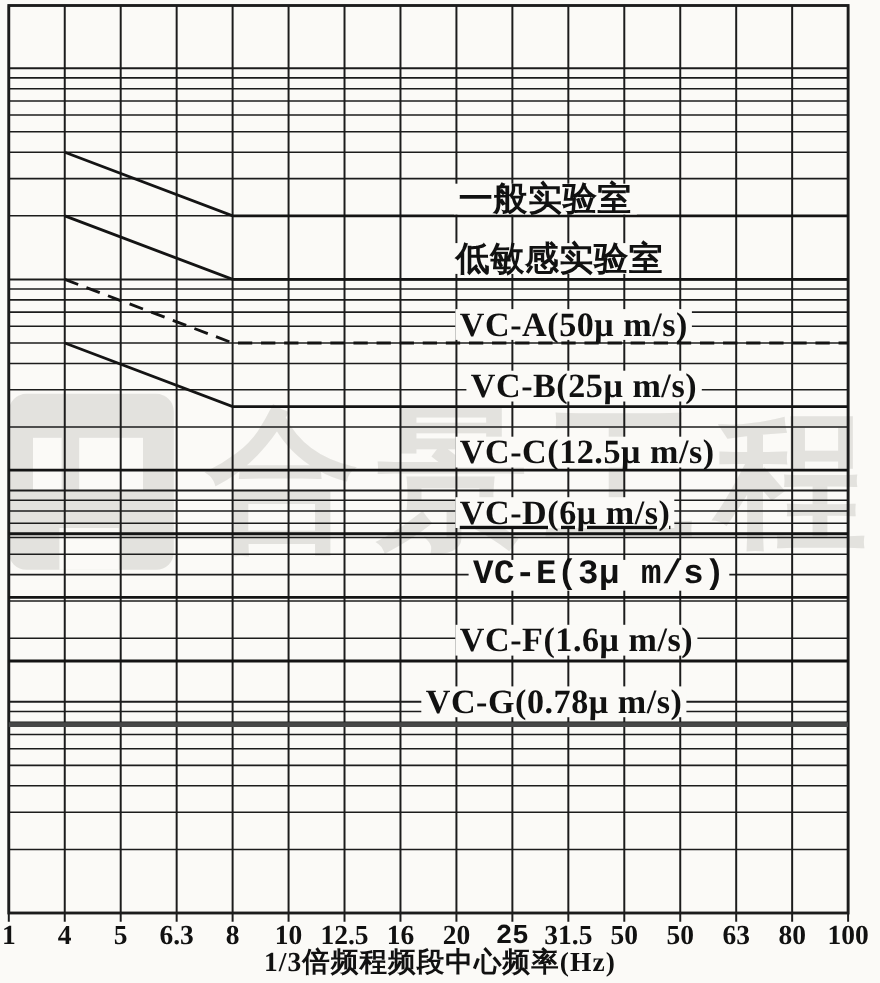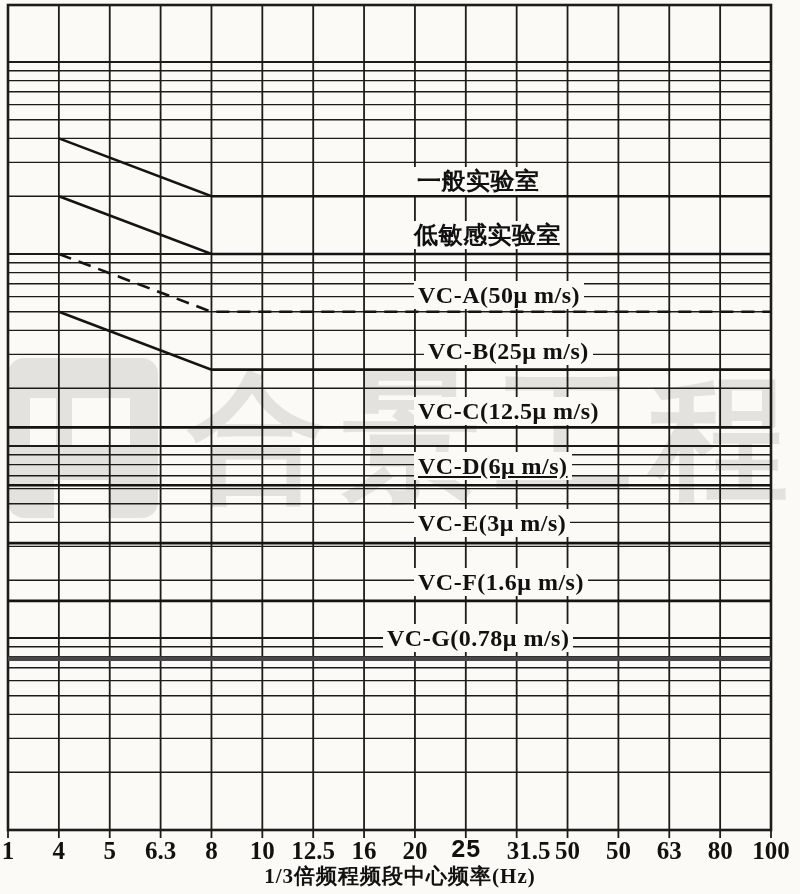--- a/index.html
+++ b/index.html
@@ -9,26 +9,26 @@
   
   .watermark{position:absolute;inset:0;z-index:1;}
   .wm-text{position:absolute;left:188px;top:362px;font-family:"Liberation Sans","DejaVu Sans",sans-serif;
            font-weight:700;font-size:138px;line-height:150px;letter-spacing:16px;color:#e3e2de;
            white-space:nowrap;}
   .wm-logo{position:absolute;left:0;top:0;}
   
   #plot{position:absolute;left:0;top:0;z-index:2;}
   
   .curve-label{position:absolute;z-index:3;background:#fbfaf7;padding:0 4px;white-space:nowrap;
-               font-size:24px;line-height:28px;font-weight:600;letter-spacing:0.5px;}
+               font-size:31px;line-height:28px;font-weight:600;letter-spacing:0.5px;}
   
   .x-tick{position:absolute;z-index:3;transform:translateX(-50%);font-size:25px;line-height:26px;
           font-weight:600;white-space:nowrap;}
   .axis-title{position:absolute;z-index:3;left:0;top:862px;width:800px;text-align:center;
-              font-size:21px;line-height:28px;font-weight:600;letter-spacing:1px;}
+              font-size:25px;line-height:28px;font-weight:600;letter-spacing:1px;}
 </style>
 </head>
 <body>
 
 <div class="page">
   <div class="chart">
 
     <div class="watermark">
       <svg class="wm-logo" width="800" height="894" viewBox="0 0 800 894">
         <rect x="8" y="358" width="150" height="160" rx="16" fill="#e3e2de"></rect>
@@ -144,36 +144,36 @@
         </g>
       </svg>
 
     <div id="labels">
         <div class="curve-label" style="left: 413px; top: 167px;">一般实验室</div>
         <div class="curve-label" style="left: 410px; top: 221px;">低敏感实验室</div>
         <div class="curve-label" style="left: 414px; top: 281px;">VC-A(50μ m/s)</div>
         <div class="curve-label" style="left: 412px; top: 337px; margin-left: 12px;">VC-B(25μ m/s)</div>
         <div class="curve-label" style="left: 414px; top: 397px;">VC-C(12.5μ m/s)</div>
         <div class="curve-label" style="left: 414px; top: 452px; text-decoration: underline;">VC-D(6μ m/s)</div>
-        <div class="curve-label" style="left: 414px; top: 509px;">VC-E(3μ m/s)</div>
+        <div class="curve-label" style="left: 426px; top: 509px; font-family: Liberation Mono, monospace;">VC-E(3μ m/s)</div>
         <div class="curve-label" style="left: 414px; top: 568px;">VC-F(1.6μ m/s)</div>
         <div class="curve-label" style="left: 383px; top: 624px;">VC-G(0.78μ m/s)</div>
       </div>
     <div id="xticks">
         <span class="x-tick" style="left: 8px; top: 838px;">1</span>
         <span class="x-tick" style="left: 58.8667px; top: 838px;">4</span>
         <span class="x-tick" style="left: 109.733px; top: 838px;">5</span>
         <span class="x-tick" style="left: 160.6px; top: 838px;">6.3</span>
         <span class="x-tick" style="left: 211.467px; top: 838px;">8</span>
         <span class="x-tick" style="left: 262.333px; top: 838px;">10</span>
         <span class="x-tick" style="left: 313.2px; top: 838px;">12.5</span>
         <span class="x-tick" style="left: 364.067px; top: 838px;">16</span>
         <span class="x-tick" style="left: 414.933px; top: 838px;">20</span>
         <span class="x-tick" style="left: 465.8px; top: 838px; font-family: Liberation Mono, monospace;">25</span>
-        <span class="x-tick" style="left: 516.667px; top: 838px; margin-left: 12px;">31.5</span>
+        <span class="x-tick" style="left: 516.667px; top: 838px;">31.5</span>
         <span class="x-tick" style="left: 567.533px; top: 838px;">50</span>
         <span class="x-tick" style="left: 618.4px; top: 838px;">50</span>
         <span class="x-tick" style="left: 669.267px; top: 838px;">63</span>
         <span class="x-tick" style="left: 720.133px; top: 838px;">80</span>
         <span class="x-tick" style="left: 771px; top: 838px;">100</span>
       </div>
     <div class="axis-title">1/3倍频程频段中心频率(Hz)</div>
   </div>
 </div>
 

